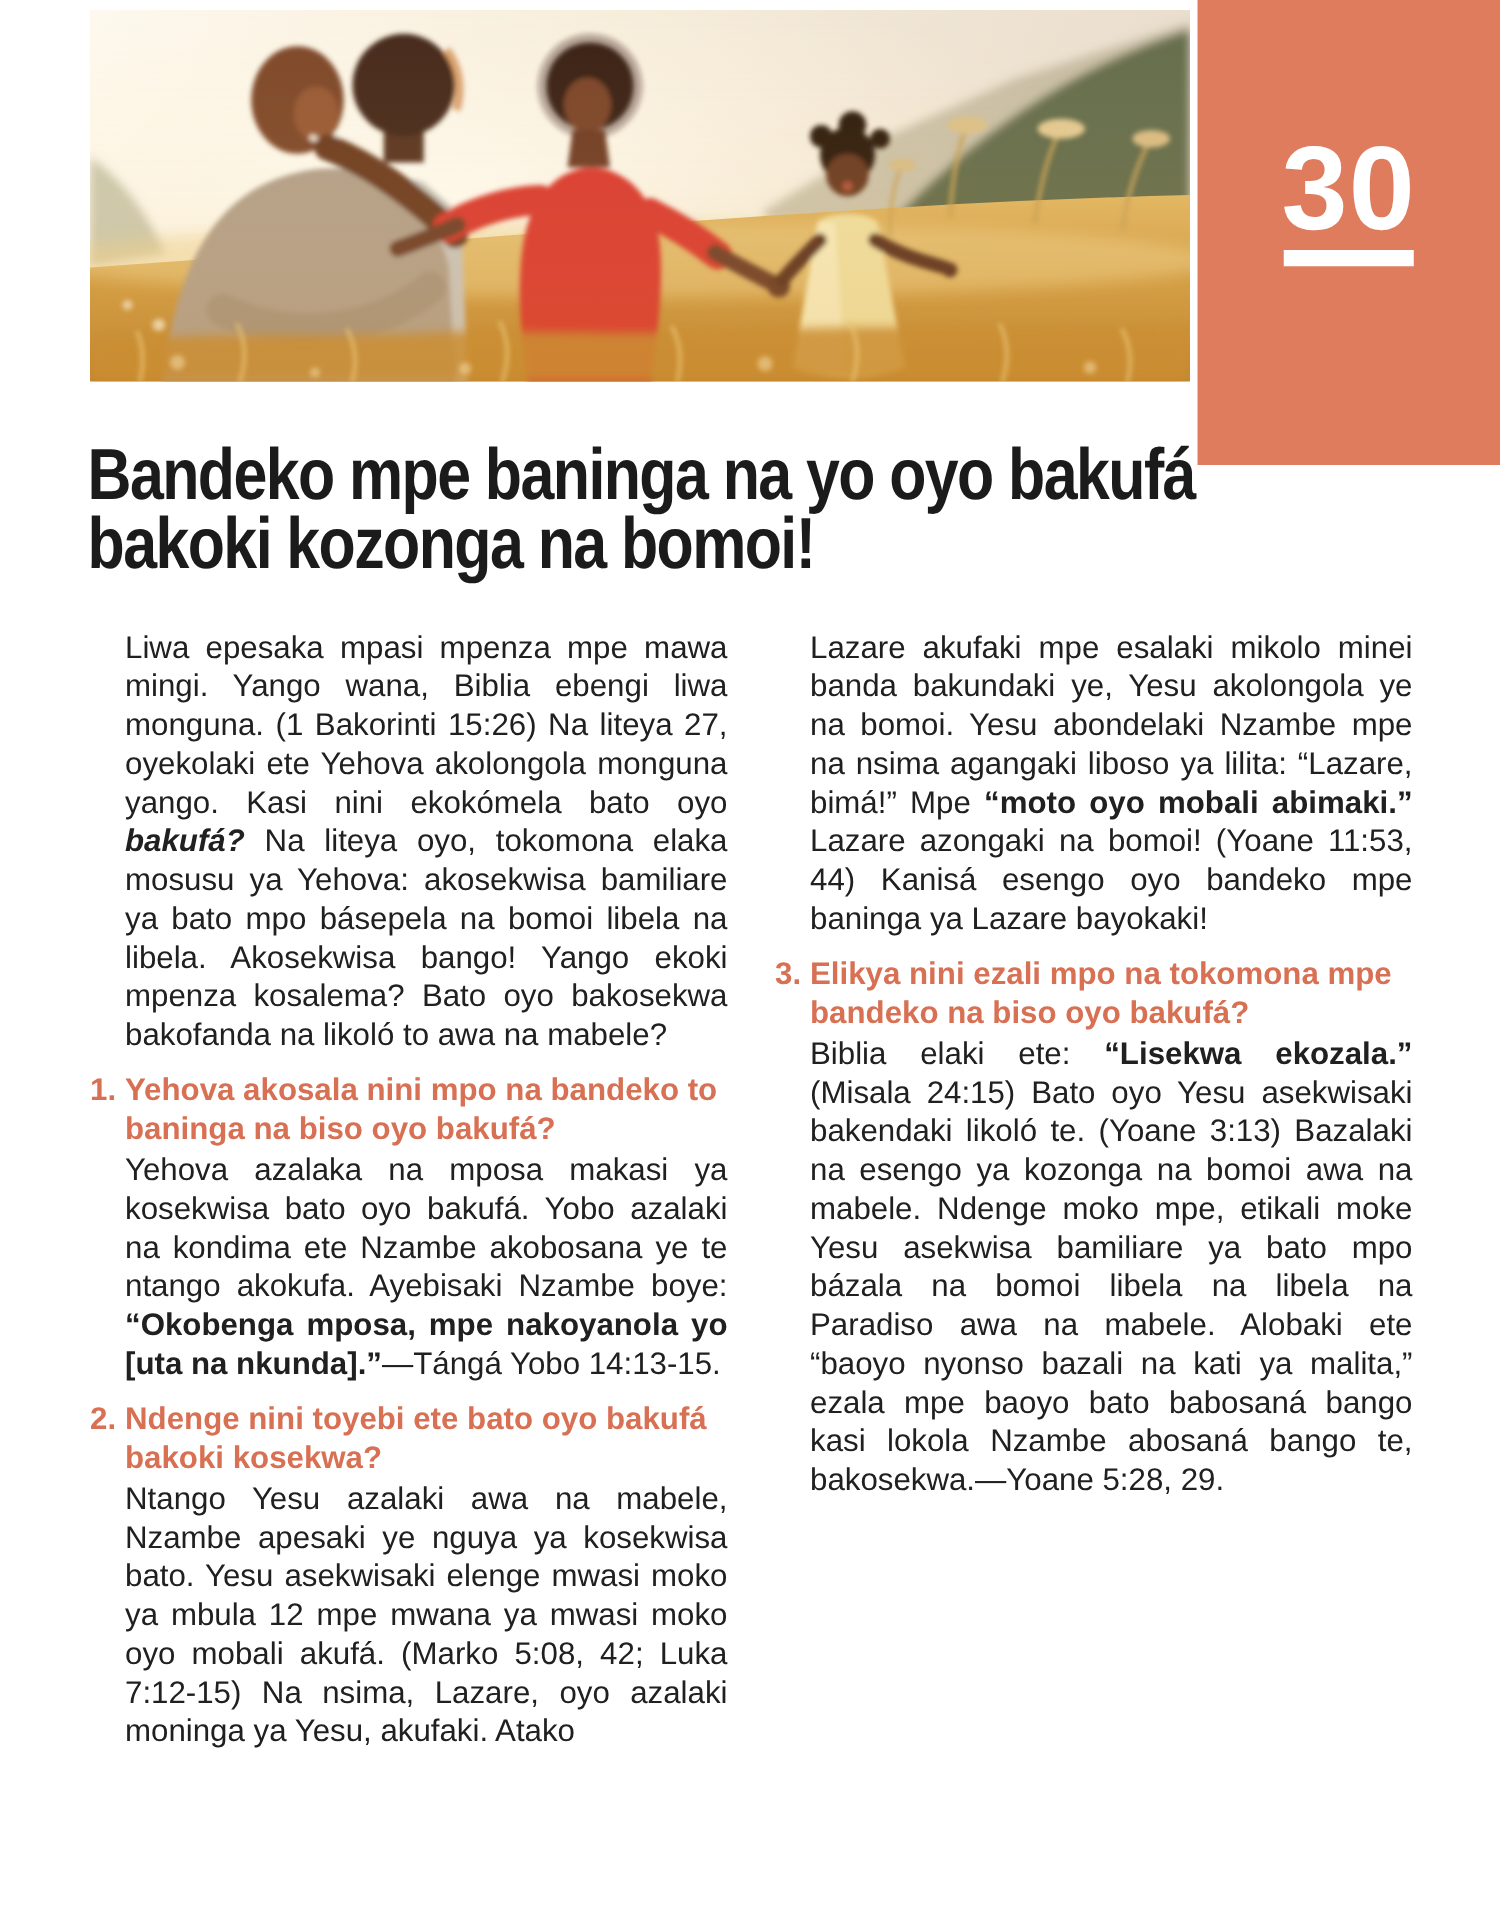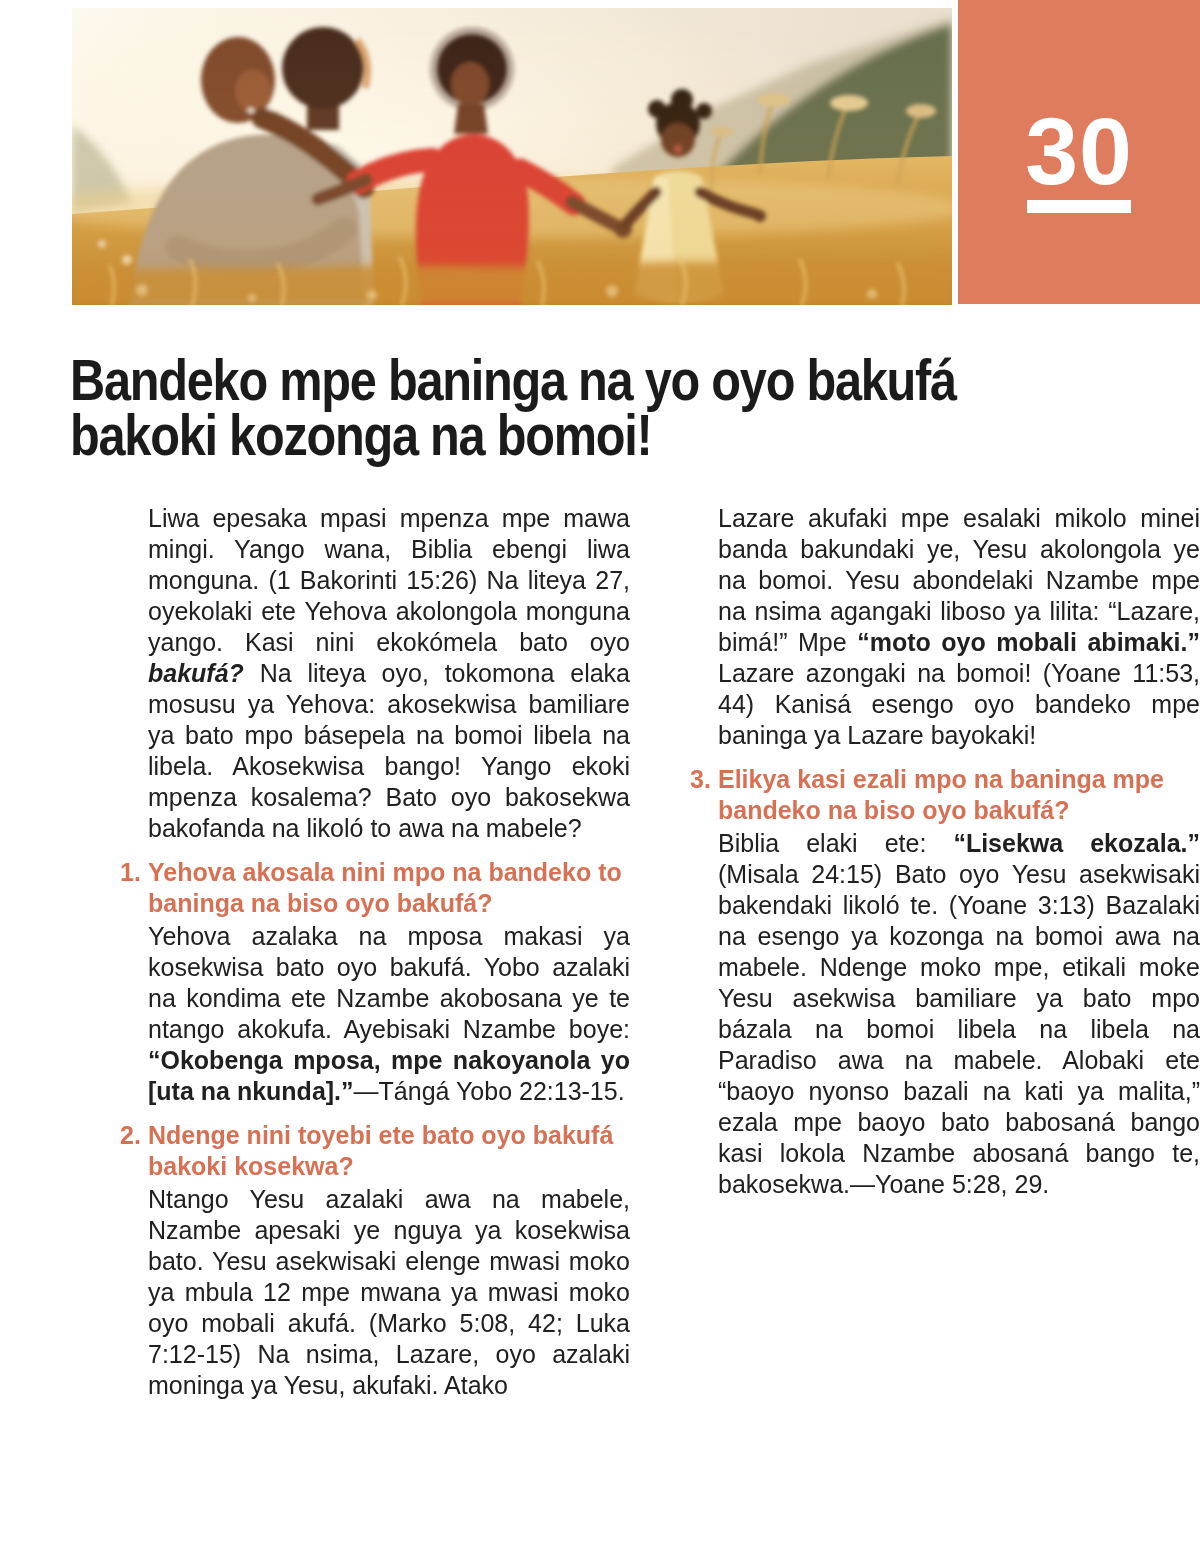--- a/index.html
+++ b/index.html
@@ -11,21 +11,21 @@
   }
   .page{position:relative;width:1200px;height:1543px;overflow:hidden;background:#fff;}
 
   
   .photo{
     position:absolute;left:72px;top:8px;width:880px;height:297px;
     overflow:hidden;background:#f2e8d6;
   }
   .photo svg{display:block;width:880px;height:297px;}
   .lesson-box{
-    position:absolute;left:958px;top:0;width:242px;height:304px;
+    position:absolute;left:958px;top:0;width:242px;height:372px;
     background:var(--accent-box,#e07c5e);
   }
   .lesson-num{
     position:absolute;left:0;right:0;top:104px;
     text-align:center;color:#ffffff;
     font-size:95px;line-height:95px;font-weight:700;letter-spacing:1px;
   }
   .lesson-rule{
     position:absolute;top:200px;left:69px;width:104px;height:13px;background:#ffffff;
   }
@@ -36,21 +36,21 @@
     font-size:58px;line-height:55px;font-weight:700;color:#1b1b1b;
     letter-spacing:-1.5px;
     transform:scaleX(.84);transform-origin:left top;
     white-space:nowrap;
   }
   .title .tline{display:block;}
 
   
   .cols{
     position:absolute;left:72px;top:503px;width:1058px;
-    display:flex;gap:60px;margin-left:48px;
+    display:flex;gap:38px;
   }
   .col{width:510px;}
   .para{
     margin:2px 0 0 28px;width:482px;
     font-size:25px;line-height:31px;color:#202020;
     text-align:justify;
   }
   .para:first-child{margin-top:0;}
   .question{
     margin-top:13px;display:flex;
@@ -202,30 +202,30 @@
     <span class="tline">bakoki kozonga na bomoi!</span>
   </h1>
 
   <div class="cols">
     <div class="col">
         <p class="para"><span>Liwa epesaka mpasi mpenza mpe mawa mingi. Yango wana, Biblia ebengi liwa monguna. (1 Bakorinti 15:26) Na liteya 27, oyekolaki ete Yehova akolongola monguna yango. Kasi nini ekokómela bato oyo </span><span class="b i">bakufá?</span><span> Na liteya oyo, tokomona elaka mosusu ya Yehova: akosekwisa bamiliare ya bato mpo básepela na bomoi libela na libela. Akosekwisa bango! Yango ekoki mpenza kosalema? Bato oyo bakosekwa bakofanda na likoló to awa na mabele?</span></p>
         <div class="question">
           <span class="qnum">1.</span>
           <span class="qtext">Yehova akosala nini mpo na bandeko to baninga na biso oyo bakufá?</span>
         </div>
-        <p class="para"><span>Yehova azalaka na mposa makasi ya kosekwisa bato oyo bakufá. Yobo azalaki na kondima ete Nzambe akobosana ye te ntango akokufa. Ayebisaki Nzambe boye: </span><span class="b ">“Okobenga mposa, mpe nakoyanola yo [uta na nkunda].”</span><span>—Tángá Yobo 22:13-15.</span></p>
+        <p class="para"><span>Yehova azalaka na mposa makasi ya kosekwisa bato oyo bakufá. Yobo azalaki na kondima ete Nzambe akobosana ye te ntango akokufa. Ayebisaki Nzambe boye: </span><span class="b ">“Okobenga mposa, mpe nakoyanola yo [uta na nkunda].”</span><span>—Tángá Yobo 14:13-15.</span></p>
         <div class="question">
           <span class="qnum">2.</span>
           <span class="qtext">Ndenge nini toyebi ete bato oyo bakufá bakoki kosekwa?</span>
         </div>
         <p class="para"><span>Ntango Yesu azalaki awa na mabele, Nzambe apesaki ye nguya ya kosekwisa bato. Yesu asekwisaki elenge mwasi moko ya mbula 12 mpe mwana ya mwasi moko oyo mobali akufá. (Marko 5:08, 42; Luka 7:12-15) Na nsima, Lazare, oyo azalaki moninga ya Yesu, akufaki. Atako</span></p>
       </div>
     <div class="col">
         <p class="para"><span>Lazare akufaki mpe esalaki mikolo minei banda bakundaki ye, Yesu akolongola ye na bomoi. Yesu abondelaki Nzambe mpe na nsima agangaki liboso ya lilita: “Lazare, bimá!” Mpe </span><span class="b ">“moto oyo mobali abimaki.”</span><span> Lazare azongaki na bomoi! (Yoane 11:53, 44) Kanisá esengo oyo bandeko mpe baninga ya Lazare bayokaki!</span></p>
         <div class="question">
           <span class="qnum">3.</span>
-          <span class="qtext">Elikya kasi ezali mpo na baninga mpe bandeko na biso oyo bakufá?</span>
+          <span class="qtext">Elikya nini ezali mpo na tokomona mpe bandeko na biso oyo bakufá?</span>
         </div>
         <p class="para"><span>Biblia elaki ete: </span><span class="b ">“Lisekwa ekozala.”</span><span> (Misala 24:15) Bato oyo Yesu asekwisaki bakendaki likoló te. (Yoane 3:13) Bazalaki na esengo ya kozonga na bomoi awa na mabele. Ndenge moko mpe, etikali moke Yesu asekwisa bamiliare ya bato mpo bázala na bomoi libela na libela na Paradiso awa na mabele. Alobaki ete “baoyo nyonso bazali na kati ya malita,” ezala mpe baoyo bato babosaná bango kasi lokola Nzambe abosaná bango te, bakosekwa.—Yoane 5:28, 29.</span></p>
       </div>
   </div>
 
 </div>
 
 </body></html>

